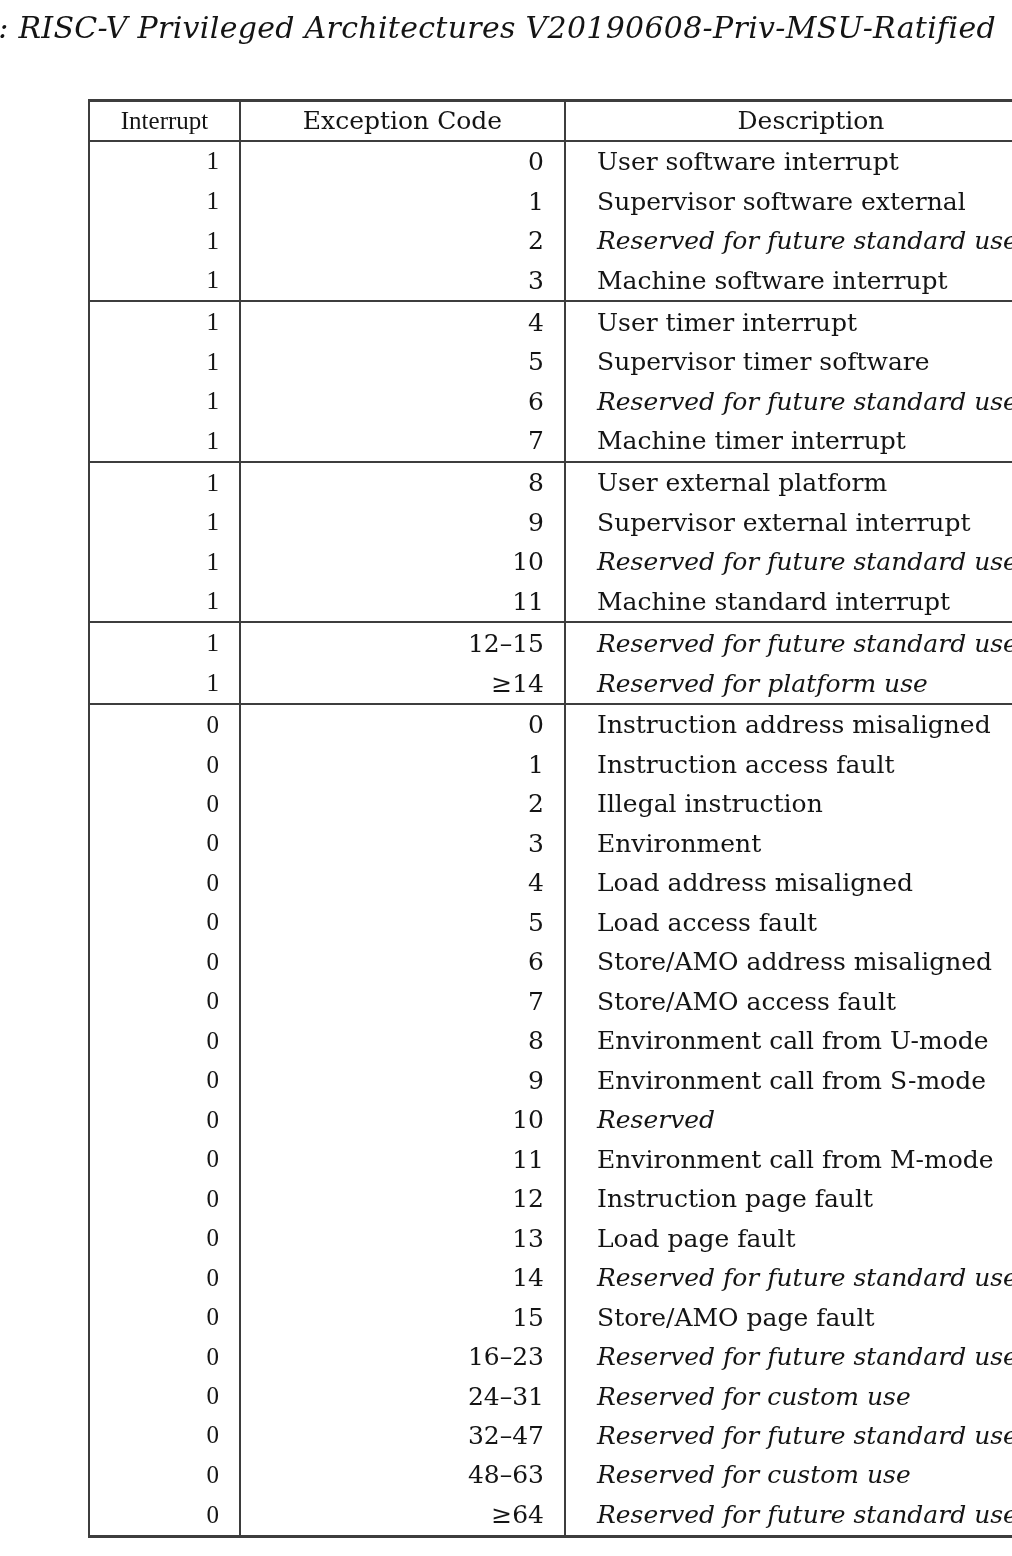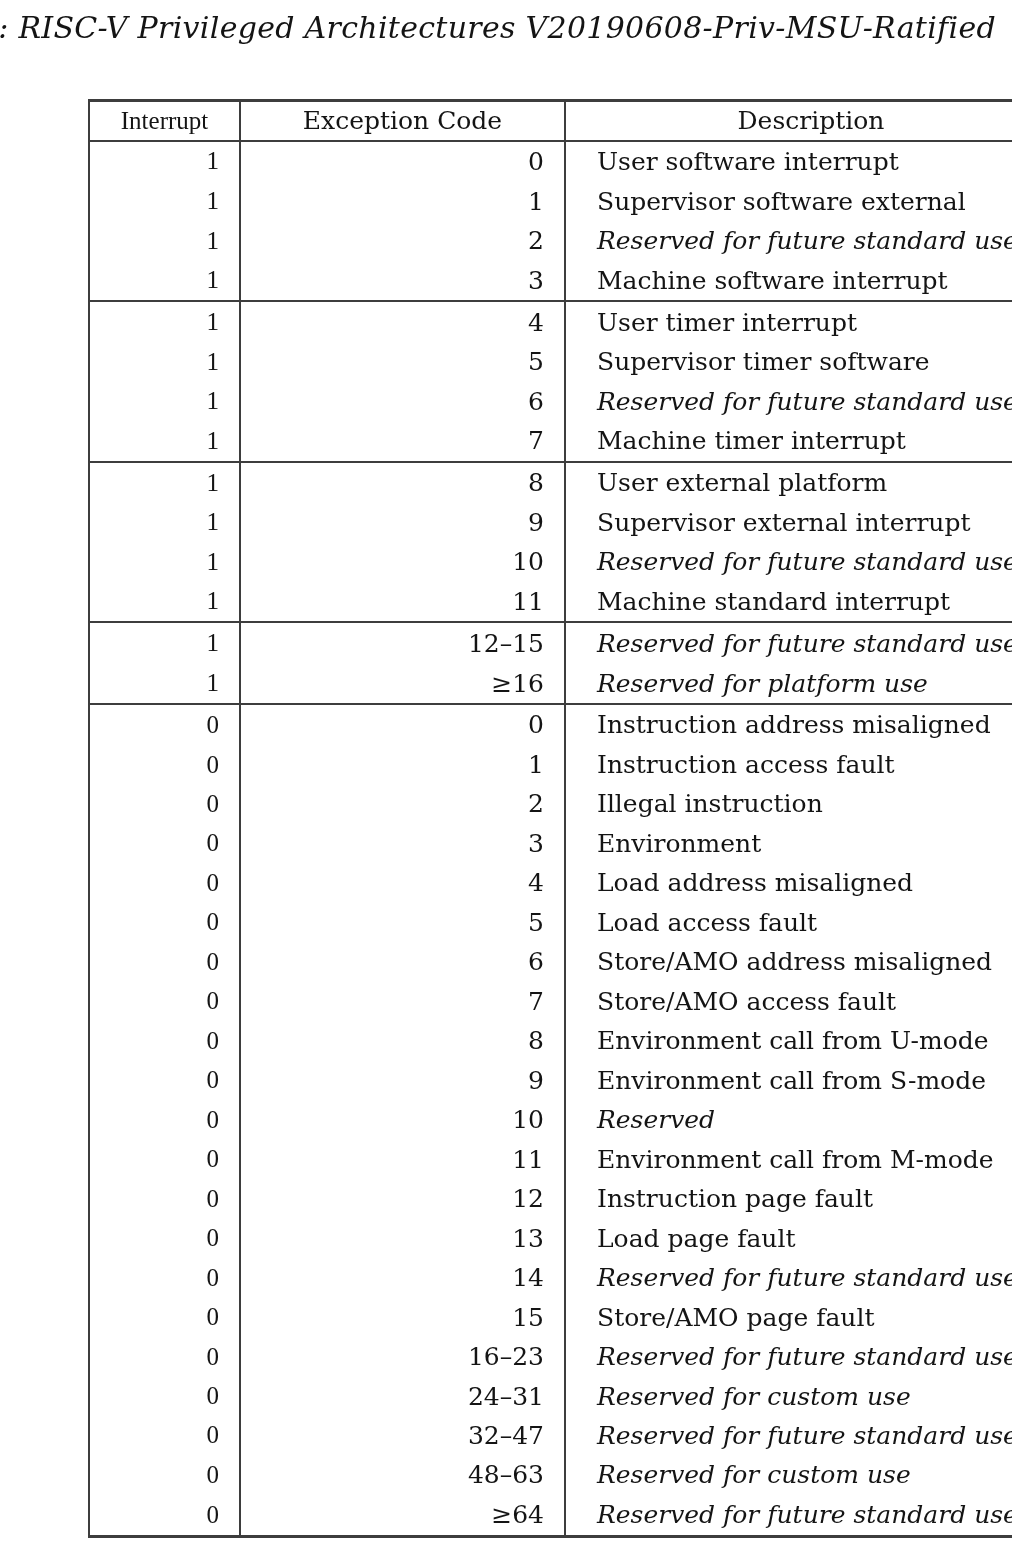--- a/index.html
+++ b/index.html
@@ -140,21 +140,21 @@
     <td class="col-code">11</td>
     <td class="col-desc">Machine standard interrupt</td>
   </tr>
         <tr class="data-row group-start italic-desc">
     <td class="col-int">1</td>
     <td class="col-code">12–15</td>
     <td class="col-desc">Reserved for future standard use</td>
   </tr>
         <tr class="data-row italic-desc">
     <td class="col-int">1</td>
-    <td class="col-code">≥16</td>
+    <td class="col-code">≥14</td>
     <td class="col-desc">Reserved for platform use</td>
   </tr>
         <tr class="data-row group-start">
     <td class="col-int">0</td>
     <td class="col-code">0</td>
     <td class="col-desc">Instruction address misaligned</td>
   </tr>
         <tr class="data-row">
     <td class="col-int">0</td>
     <td class="col-code">1</td>

